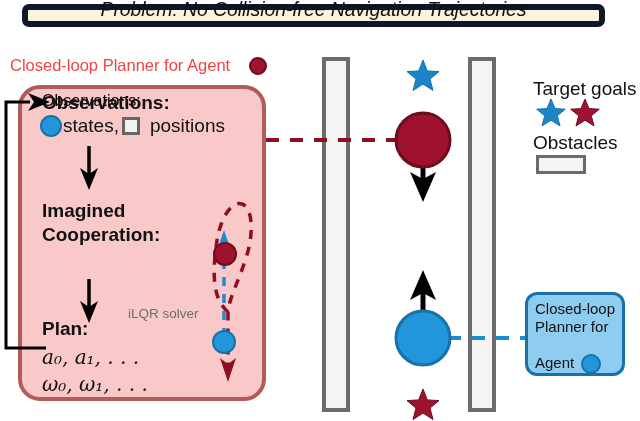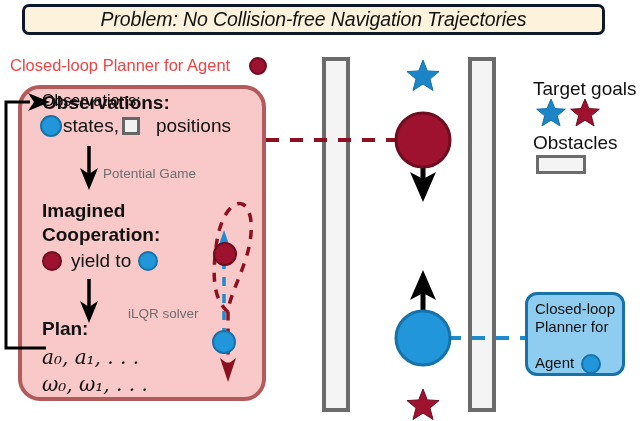--- a/index.html
+++ b/index.html
@@ -8,26 +8,26 @@
     background:#ffffff;
     font-family:"Liberation Sans", sans-serif;
     overflow:hidden;
     position:relative;
   }
   #stage{position:absolute;left:0;top:0;width:640px;height:421px;}
   .abs{position:absolute;}
 
   
   #title-banner{
-    left:22px;top:4px;width:583px;height:31px;
+    left:22px;top:4px;width:583px;height:23px;
     background:#FDF3DC;
-    border:3px solid #0f172a;
+    border:6px solid #0f172a;
     border-radius:7px;
     box-sizing:border-box;
-    display:flex;align-items:center;justify-content:center;
+    display:flex;align-items:flex-end;justify-content:center;
   }
   #title-text{
     font-style:italic;
     font-size:19.5px;
     color:#111111;
     letter-spacing:-0.1px;
     white-space:nowrap;
   }
 
   
@@ -164,37 +164,31 @@
 
   <div id="pink-panel" class="abs"></div>
 
   <div class="abs" style="left:42px;top:92px;">Observations:</div>
   <div class="abs hdr" style="left:42px;top:92px;">Observations:</div>
 
   <div class="abs row" style="left:40px;top:115px;">
     <span class="dot dot-blue" style="width:22px;height:22px;"></span>
     <span class="plaintxt" style="margin-left:1px;text-align:center;">states,</span>
     <span class="sqicon" style="width:18px;height:18px;margin-left:3px;"></span>
-    <span class="plaintxt" style="margin-left:16px;">positions</span>
+    <span class="plaintxt" style="margin-left:10px;">positions</span>
   </div>
 
   <svg class="abs" style="left:78px;top:146px;width:22px;height:46px;">
     <line x1="11" y1="0" x2="11" y2="28" stroke="#000" stroke-width="3.5"></line>
     <polygon points="11,44 2,22 11,28 20,22" fill="#000"></polygon>
   </svg>
-  <div class="abs smalllbl" style="left:103px;top:166px;">Potential Game</div>
 
   <div class="abs hdr" style="left:42px;top:200px;">Imagined</div>
   <div class="abs hdr" style="left:42px;top:224px;">Cooperation:</div>
 
-  <div class="abs row" style="left:42px;top:250px;">
-    <span class="dot dot-red" style="width:20px;height:20px;"></span>
-    <span class="plaintxt" style="margin-left:9px;">yield to</span>
-    <span class="dot dot-blue" style="width:20px;height:20px;margin-left:7px;"></span>
-  </div>
 
   <svg class="abs" style="left:78px;top:279px;width:22px;height:46px;">
     <line x1="11" y1="0" x2="11" y2="28" stroke="#000" stroke-width="3.5"></line>
     <polygon points="11,44 2,22 11,28 20,22" fill="#000"></polygon>
   </svg>
   <div class="abs smalllbl" style="left:99px;top:306px;margin-left:29px;">iLQR solver</div>
 
   <div class="abs hdr" style="left:42px;top:318px;">Plan:</div>
   <div class="abs math" style="left:42px;top:372px;">ω₀, ω₁, . . .</div>
   <div class="abs math" style="left:42px;top:345px;">a₀, a₁, . . .</div>

